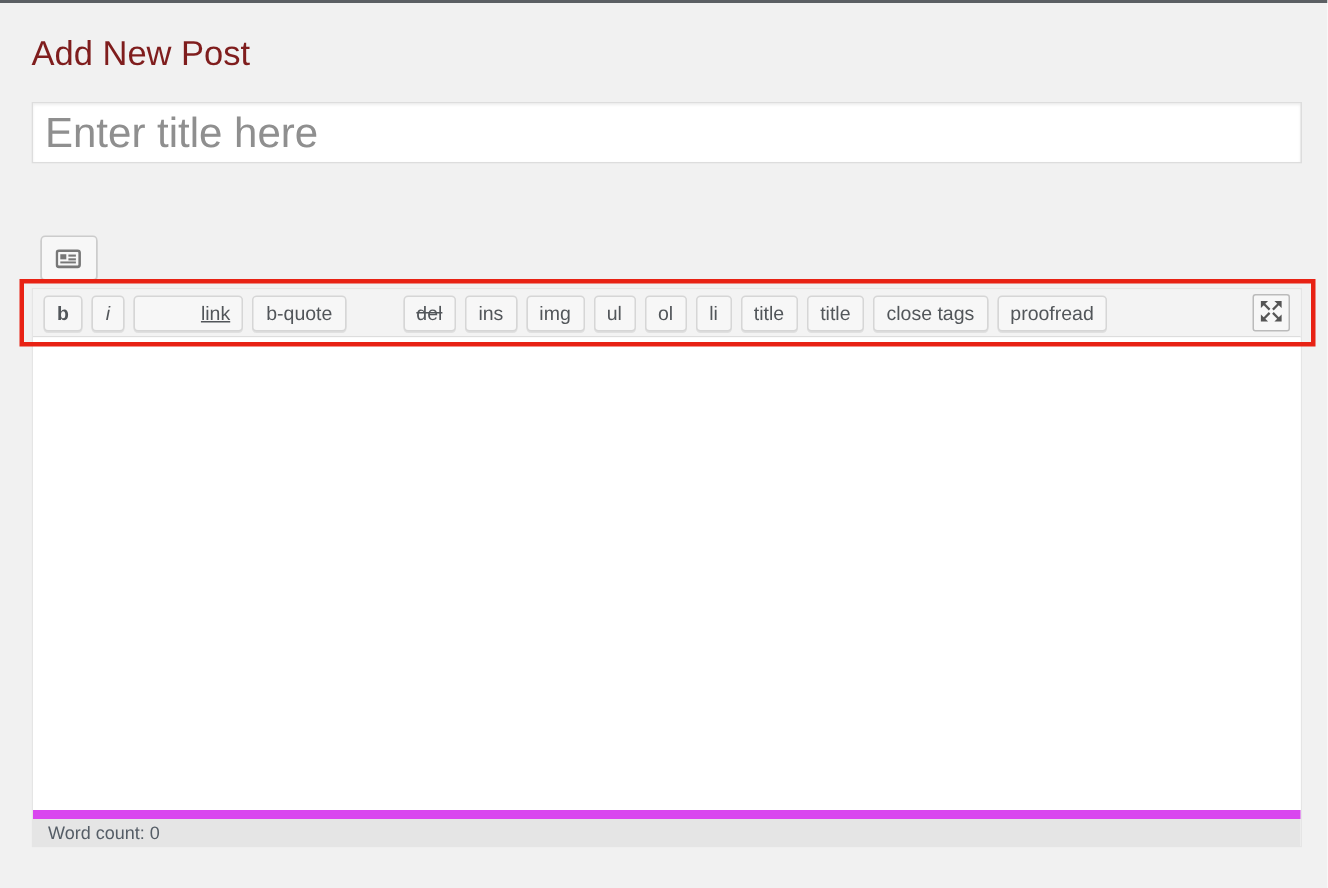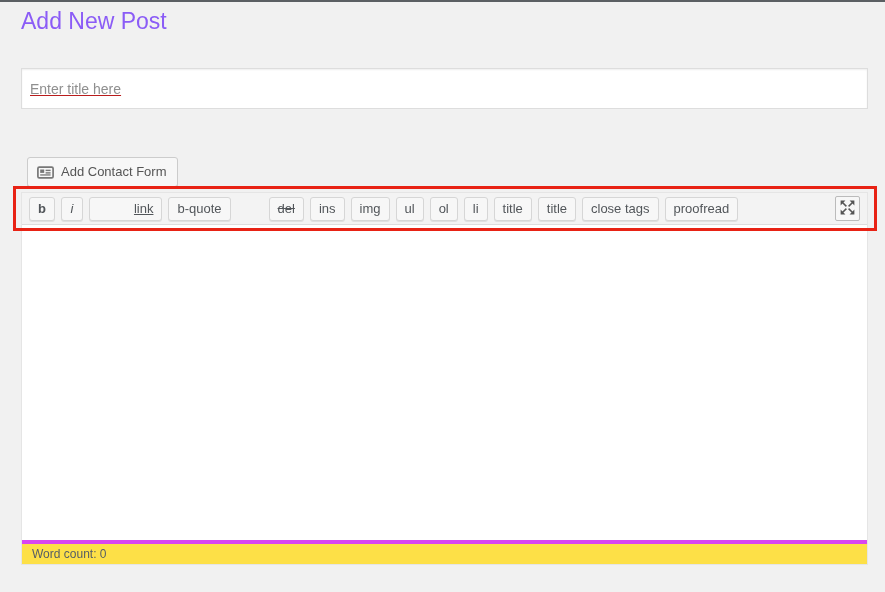--- a/index.html
+++ b/index.html
@@ -29,24 +29,24 @@
   .wrap {
     position: absolute;
     top: 3px; left: 0;
     width: 885px;
   }
 
   
   .page-title {
     position: absolute;
     left: 21px;
-    top: 4px;
+    top: 18px;
     font-size: 23px;
     font-weight: 400;
-    color: #8b5cf6;
+    color: #7f1d1d;
     line-height: 29px;
     margin: 0;
     padding: 0;
     white-space: nowrap;
   }
 
   
   .title-input-holder {
     position: absolute;
     left: 21px;
@@ -62,25 +62,24 @@
     display: block;
     width: 100%;
     height: 100%;
     box-sizing: border-box;
     border: 0;
     outline: 0;
     background: transparent;
     padding: 3px 8px;
     margin: 0;
     font-family: "Liberation Sans", sans-serif;
-    font-size: 14px;
+    font-size: 28px;
     font-weight: 400;
     color: #b91c1c;
     line-height: 33px;
-    text-decoration: underline;
   }
   .title-input::placeholder { color: #8f8f8f; opacity: 1; }
 
   
   .media-buttons {
     position: absolute;
     left: 27px;
     top: 154px;
     height: 30px;
     display: flex;
@@ -201,22 +200,22 @@
     background: #fff;
     font-family: "Liberation Mono", monospace;
     font-size: 13px;
     color: #32373c;
     line-height: 19px;
   }
 
   .editor-footer {
     height: 24px;
     box-sizing: border-box;
-    background: #fde047;
-    border-top: 4px solid #d946ef;
+    background: #e5e5e5;
+    border-top: 6px solid #d946ef;
     padding: 0 10px;
     display: flex;
     align-items: center;
   }
   .word-count {
     font-size: 12px;
     color: #555d66;
     line-height: 22px;
     white-space: nowrap;
   }
@@ -240,21 +239,20 @@
     <button class="media-btn">
       <span class="ic">
         <svg width="17" height="17" viewBox="0 0 17 17" aria-hidden="true">
           <rect x="0.9" y="3.1" width="15.2" height="10.8" rx="1.4" fill="none" stroke="#777" stroke-width="1.7"></rect>
           <rect x="3.2" y="5.5" width="4.0" height="3.4" fill="#777"></rect>
           <rect x="8.6" y="5.7" width="5.0" height="1.4" fill="#777"></rect>
           <rect x="8.6" y="8.2" width="5.0" height="1.4" fill="#777"></rect>
           <rect x="3.2" y="10.3" width="10.4" height="1.3" fill="#777"></rect>
         </svg>
       </span>
-      <span>Add Contact Form</span>
     </button>
 
   </div>
 
   <div class="editor-panel">
 
     <div class="quicktags-toolbar">
       <div class="qt-list">
           <button class="qt-btn bold">b</button>
           <button class="qt-btn ital">i</button>

